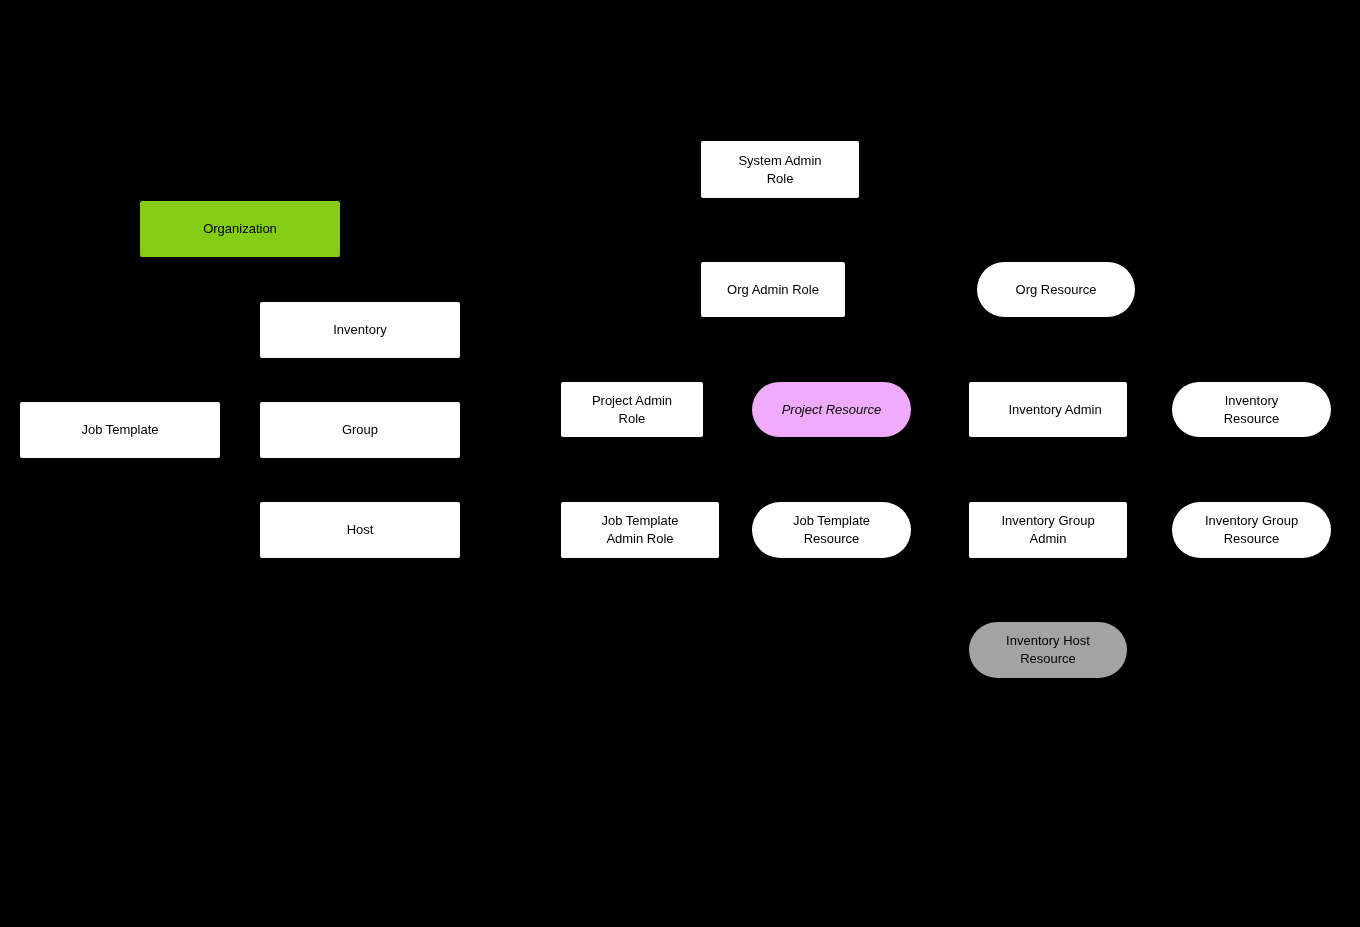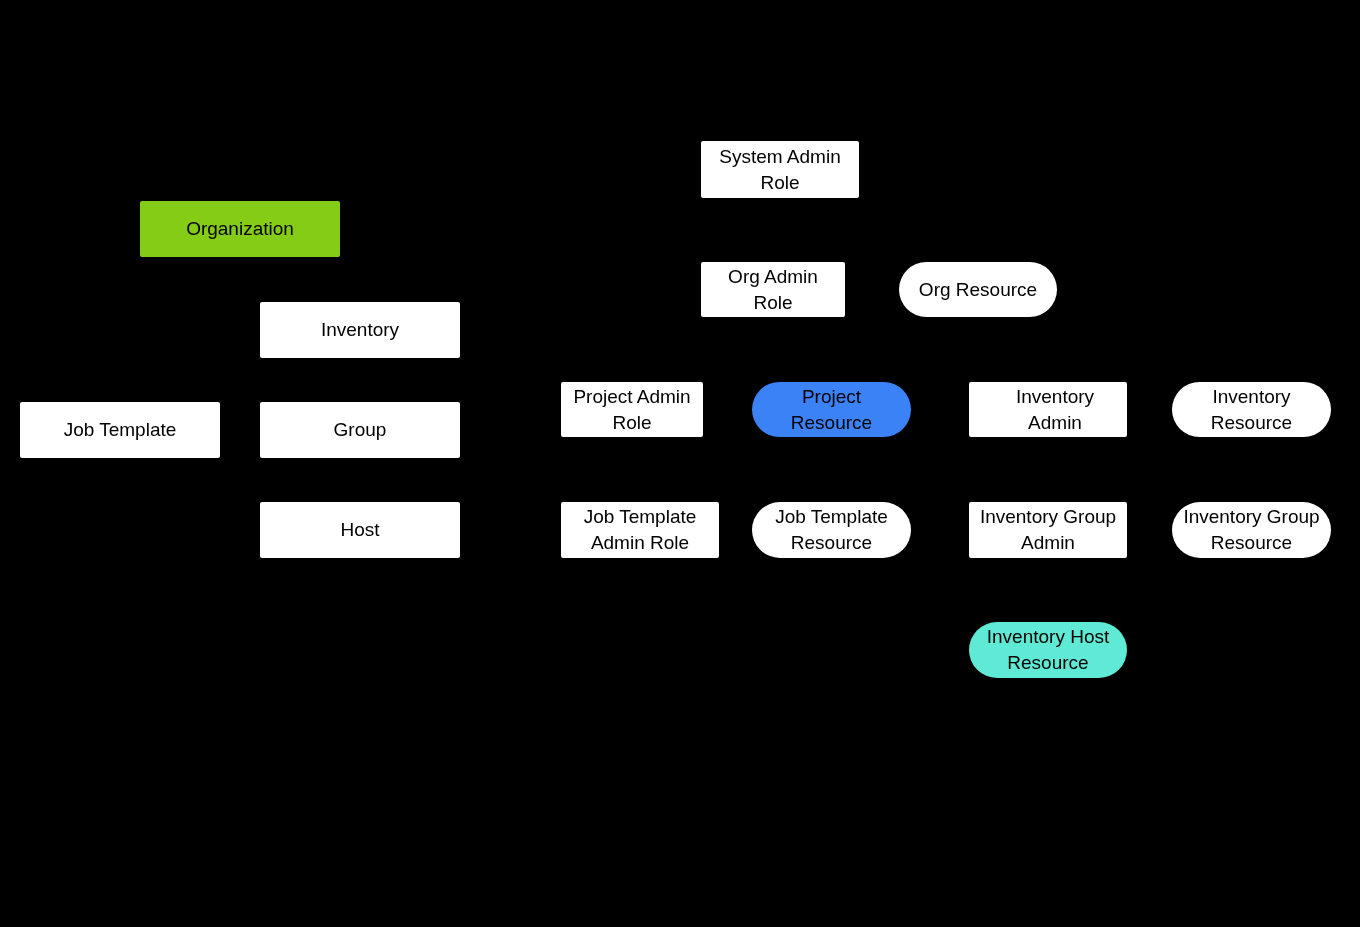--- a/index.html
+++ b/index.html
@@ -16,21 +16,21 @@
     font-family: "Liberation Sans", sans-serif;
   }
   .node {
     position: absolute;
     background: #ffffff;
     color: #000000;
     display: flex;
     align-items: center;
     justify-content: center;
     text-align: center;
-    font-size: 19px;
+    font-size: 13px;
     line-height: 1.35;
     box-sizing: border-box;
     padding: 4px 8px;
     white-space: pre-line;
   }
   .node.rect {
     border-radius: 2px;
   }
   .node.pill {
     border-radius: 999px;
@@ -41,30 +41,30 @@
 
 <div id="canvas" style="background: rgb(0, 0, 0);">
     <div class="node rect" style="left: 140px; top: 201px; width: 200px; height: 56px; background: #84cc16; color: rgb(0, 0, 0);">Organization</div>
     <div class="node rect" style="left: 260px; top: 302px; width: 200px; height: 56px; background: rgb(255, 255, 255); color: rgb(0, 0, 0);">Inventory</div>
     <div class="node rect" style="left: 20px; top: 402px; width: 200px; height: 56px; background: rgb(255, 255, 255); color: rgb(0, 0, 0);">Job Template</div>
     <div class="node rect" style="left: 260px; top: 502px; width: 200px; height: 56px; background: rgb(255, 255, 255); color: rgb(0, 0, 0);">Host</div>
     <div class="node rect" style="left: 260px; top: 402px; width: 200px; height: 56px; background: rgb(255, 255, 255); color: rgb(0, 0, 0);">Group</div>
     <div class="node rect" style="left: 701px; top: 141px; width: 158px; height: 57px; background: rgb(255, 255, 255); color: rgb(0, 0, 0);">System Admin
 Role</div>
     <div class="node rect" style="left: 701px; top: 262px; width: 144px; height: 55px; background: rgb(255, 255, 255); color: rgb(0, 0, 0);">Org Admin Role</div>
-    <div class="node pill" style="left: 899px; top: 262px; width: 158px; height: 55px; background: rgb(255, 255, 255); color: rgb(0, 0, 0);">Org Resource</div>
+    <div class="node pill" style="left: 977px; top: 262px; width: 158px; height: 55px; background: rgb(255, 255, 255); color: rgb(0, 0, 0);">Org Resource</div>
     <div class="node rect" style="left: 561px; top: 382px; width: 142px; height: 55px; background: rgb(255, 255, 255); color: rgb(0, 0, 0);">Project Admin
 Role</div>
-    <div class="node pill" style="left: 752px; top: 382px; width: 159px; height: 55px; background: #3b82f6; color: rgb(0, 0, 0);">Project Resource</div>
+    <div class="node pill" style="left: 752px; top: 382px; width: 159px; height: 55px; background: #f0abfc; color: rgb(0, 0, 0); font-style: italic;">Project Resource</div>
     <div class="node rect" style="left: 969px; top: 382px; width: 158px; height: 55px; background: rgb(255, 255, 255); color: rgb(0, 0, 0); padding-left: 22px;">Inventory Admin</div>
     <div class="node pill" style="left: 1172px; top: 382px; width: 159px; height: 55px; background: rgb(255, 255, 255); color: rgb(0, 0, 0);">Inventory
 Resource</div>
     <div class="node rect" style="left: 561px; top: 502px; width: 158px; height: 56px; background: rgb(255, 255, 255); color: rgb(0, 0, 0);">Job Template
 Admin Role</div>
     <div class="node pill" style="left: 752px; top: 502px; width: 159px; height: 56px; background: rgb(255, 255, 255); color: rgb(0, 0, 0);">Job Template
 Resource</div>
     <div class="node rect" style="left: 969px; top: 502px; width: 158px; height: 56px; background: rgb(255, 255, 255); color: rgb(0, 0, 0);">Inventory Group
 Admin</div>
     <div class="node pill" style="left: 1172px; top: 502px; width: 159px; height: 56px; background: rgb(255, 255, 255); color: rgb(0, 0, 0);">Inventory Group
 Resource</div>
-    <div class="node pill" style="left: 969px; top: 622px; width: 158px; height: 56px; background: #5eead4; color: rgb(0, 0, 0);">Inventory Host
+    <div class="node pill" style="left: 969px; top: 622px; width: 158px; height: 56px; background: #a3a3a3; color: rgb(0, 0, 0);">Inventory Host
 Resource</div>
   </div>
 
 </body></html>

